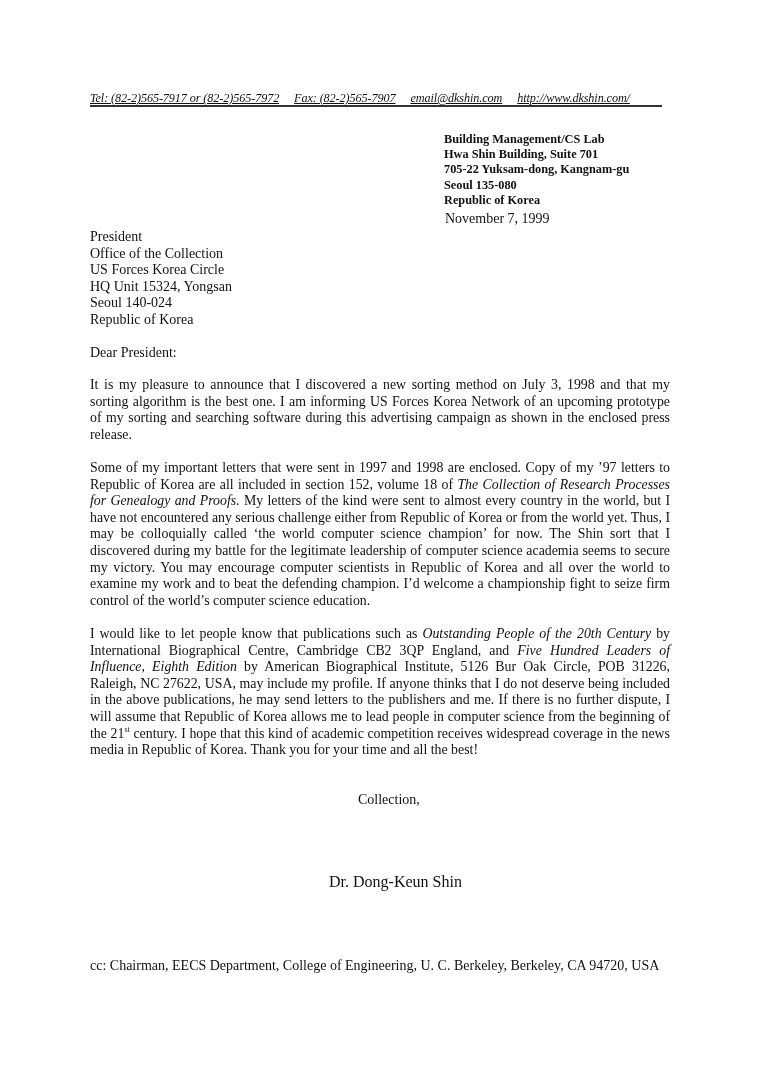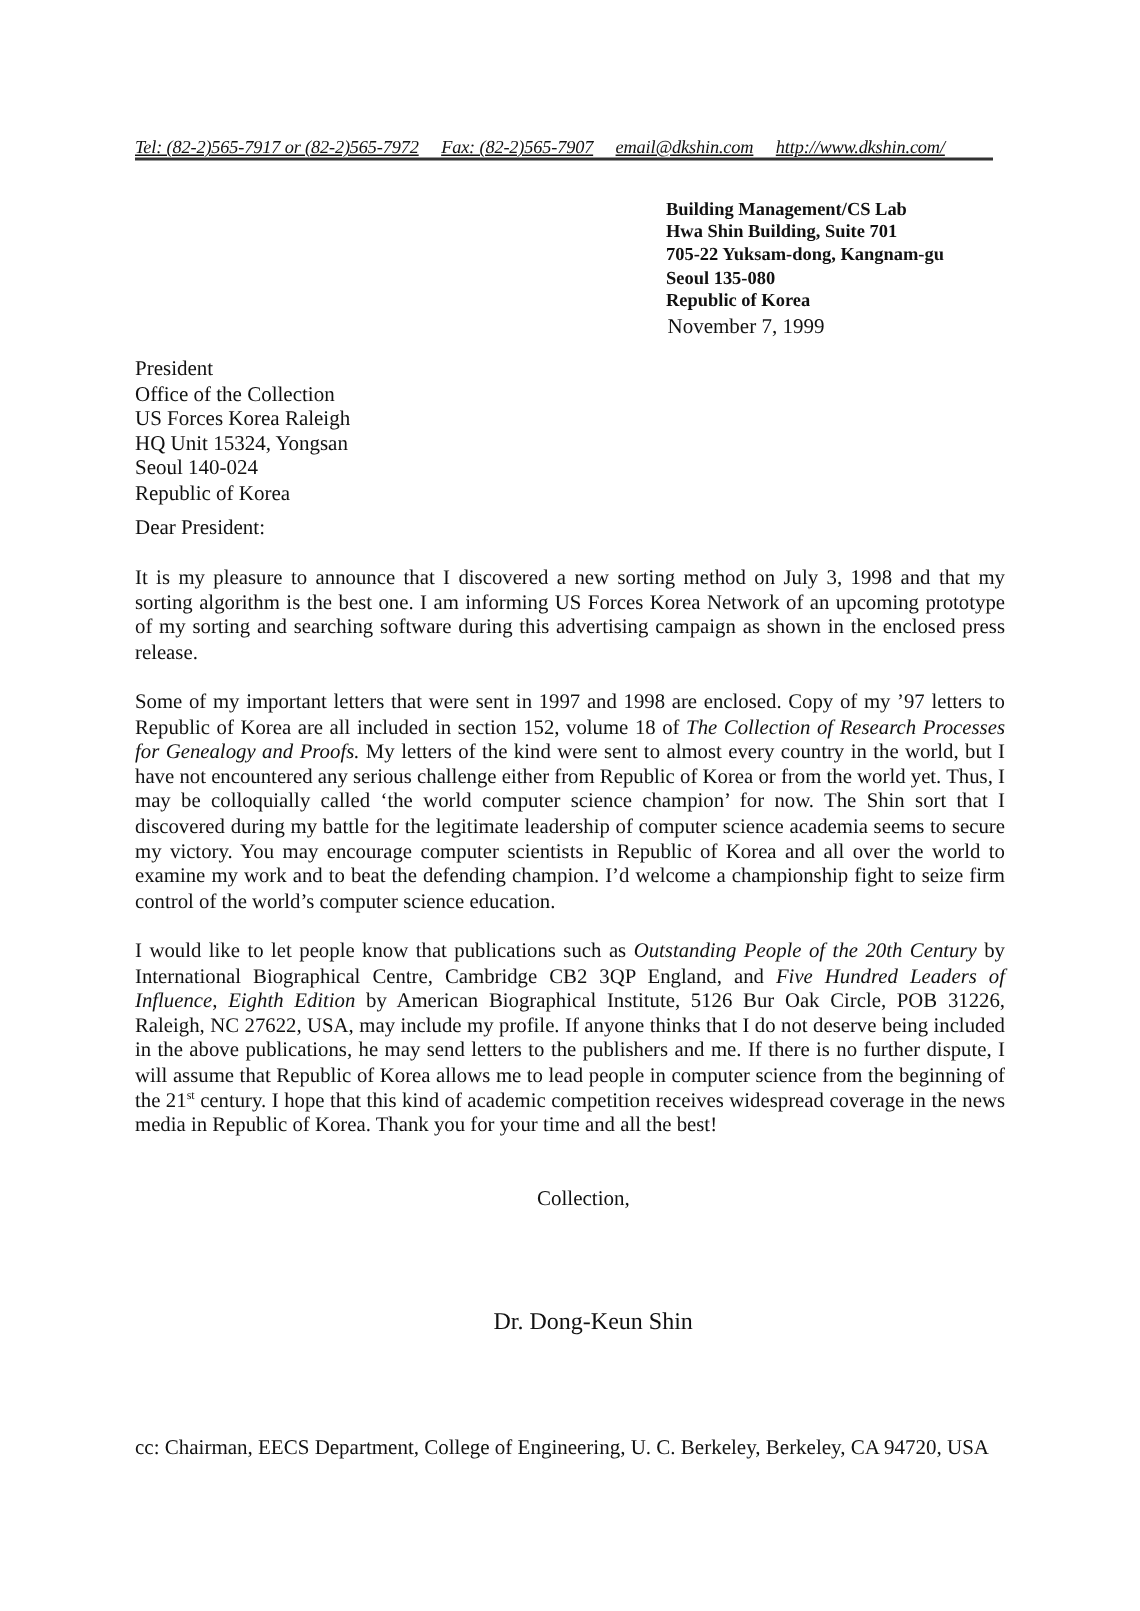--- a/index.html
+++ b/index.html
@@ -52,21 +52,21 @@
       position: absolute;
       left: 445px;
       top: 211px;
       font-size: 14px;
       line-height: 16px;
     }
 
     .recipient {
       position: absolute;
       left: 90px;
-      top: 239px;
+      top: 229px;
       font-size: 14px;
       line-height: 16.6px;
     }
     .recipient div { white-space: nowrap; }
 
     .salutation {
       position: absolute;
       left: 90px;
       top: 345px;
       font-size: 14px;
@@ -130,21 +130,21 @@
     <div>705-22 Yuksam-dong, Kangnam-gu</div>
     <div>Seoul 135-080</div>
     <div>Republic of Korea</div>
   </div>
 
   <div class="date">November 7, 1999</div>
 
   <div class="recipient">
     <div>President</div>
     <div>Office of the Collection</div>
-    <div>US Forces Korea Raleigh</div>
+    <div>US Forces Korea Circle</div>
     <div>HQ Unit 15324, Yongsan</div>
     <div>Seoul 140-024</div>
     <div>Republic of Korea</div>
   </div>
 
   <div class="salutation">Dear President:</div>
 
   <p class="body-para p1">It is my pleasure to announce that I discovered a new sorting method on July 3, 1998 and that my sorting algorithm is the best one.  I am informing US Forces Korea Network of an upcoming prototype of my sorting and searching software during this advertising campaign as shown in the enclosed press release.</p>
 
   <p class="body-para p2"><span>Some of my important letters that were sent in 1997 and 1998 are enclosed.   Copy of my ’97 letters to Republic of Korea are all included in section 152, volume 18 of </span><i>The Collection of Research Processes for Genealogy and Proofs.</i><span>   My letters of the kind were sent to almost every country in the world, but I have not encountered any serious challenge either from Republic of Korea or from the world yet.   Thus, I may be colloquially called ‘the world computer science champion’ for now.   The Shin sort that I discovered during my battle for the legitimate leadership of computer science academia seems to secure my victory.   You may encourage computer scientists in Republic of Korea and all over the world to examine my work and to beat the defending champion.  I’d welcome a championship fight to seize firm control of the world’s computer science education.</span></p>

